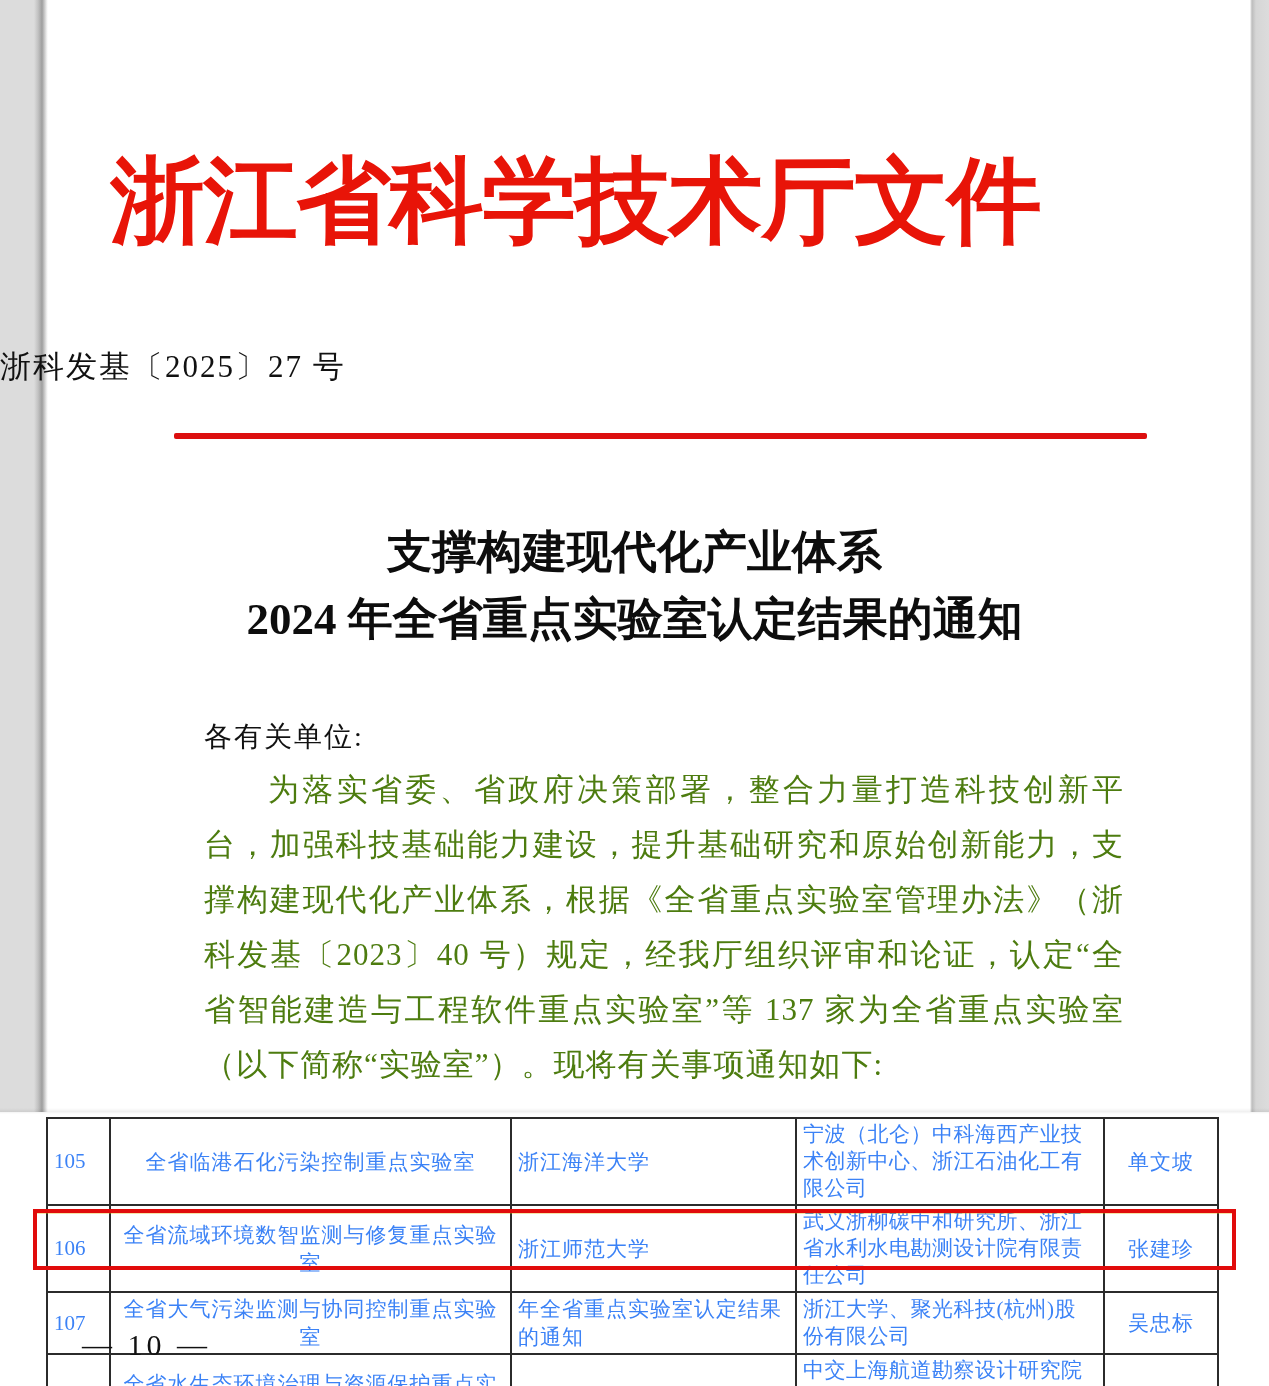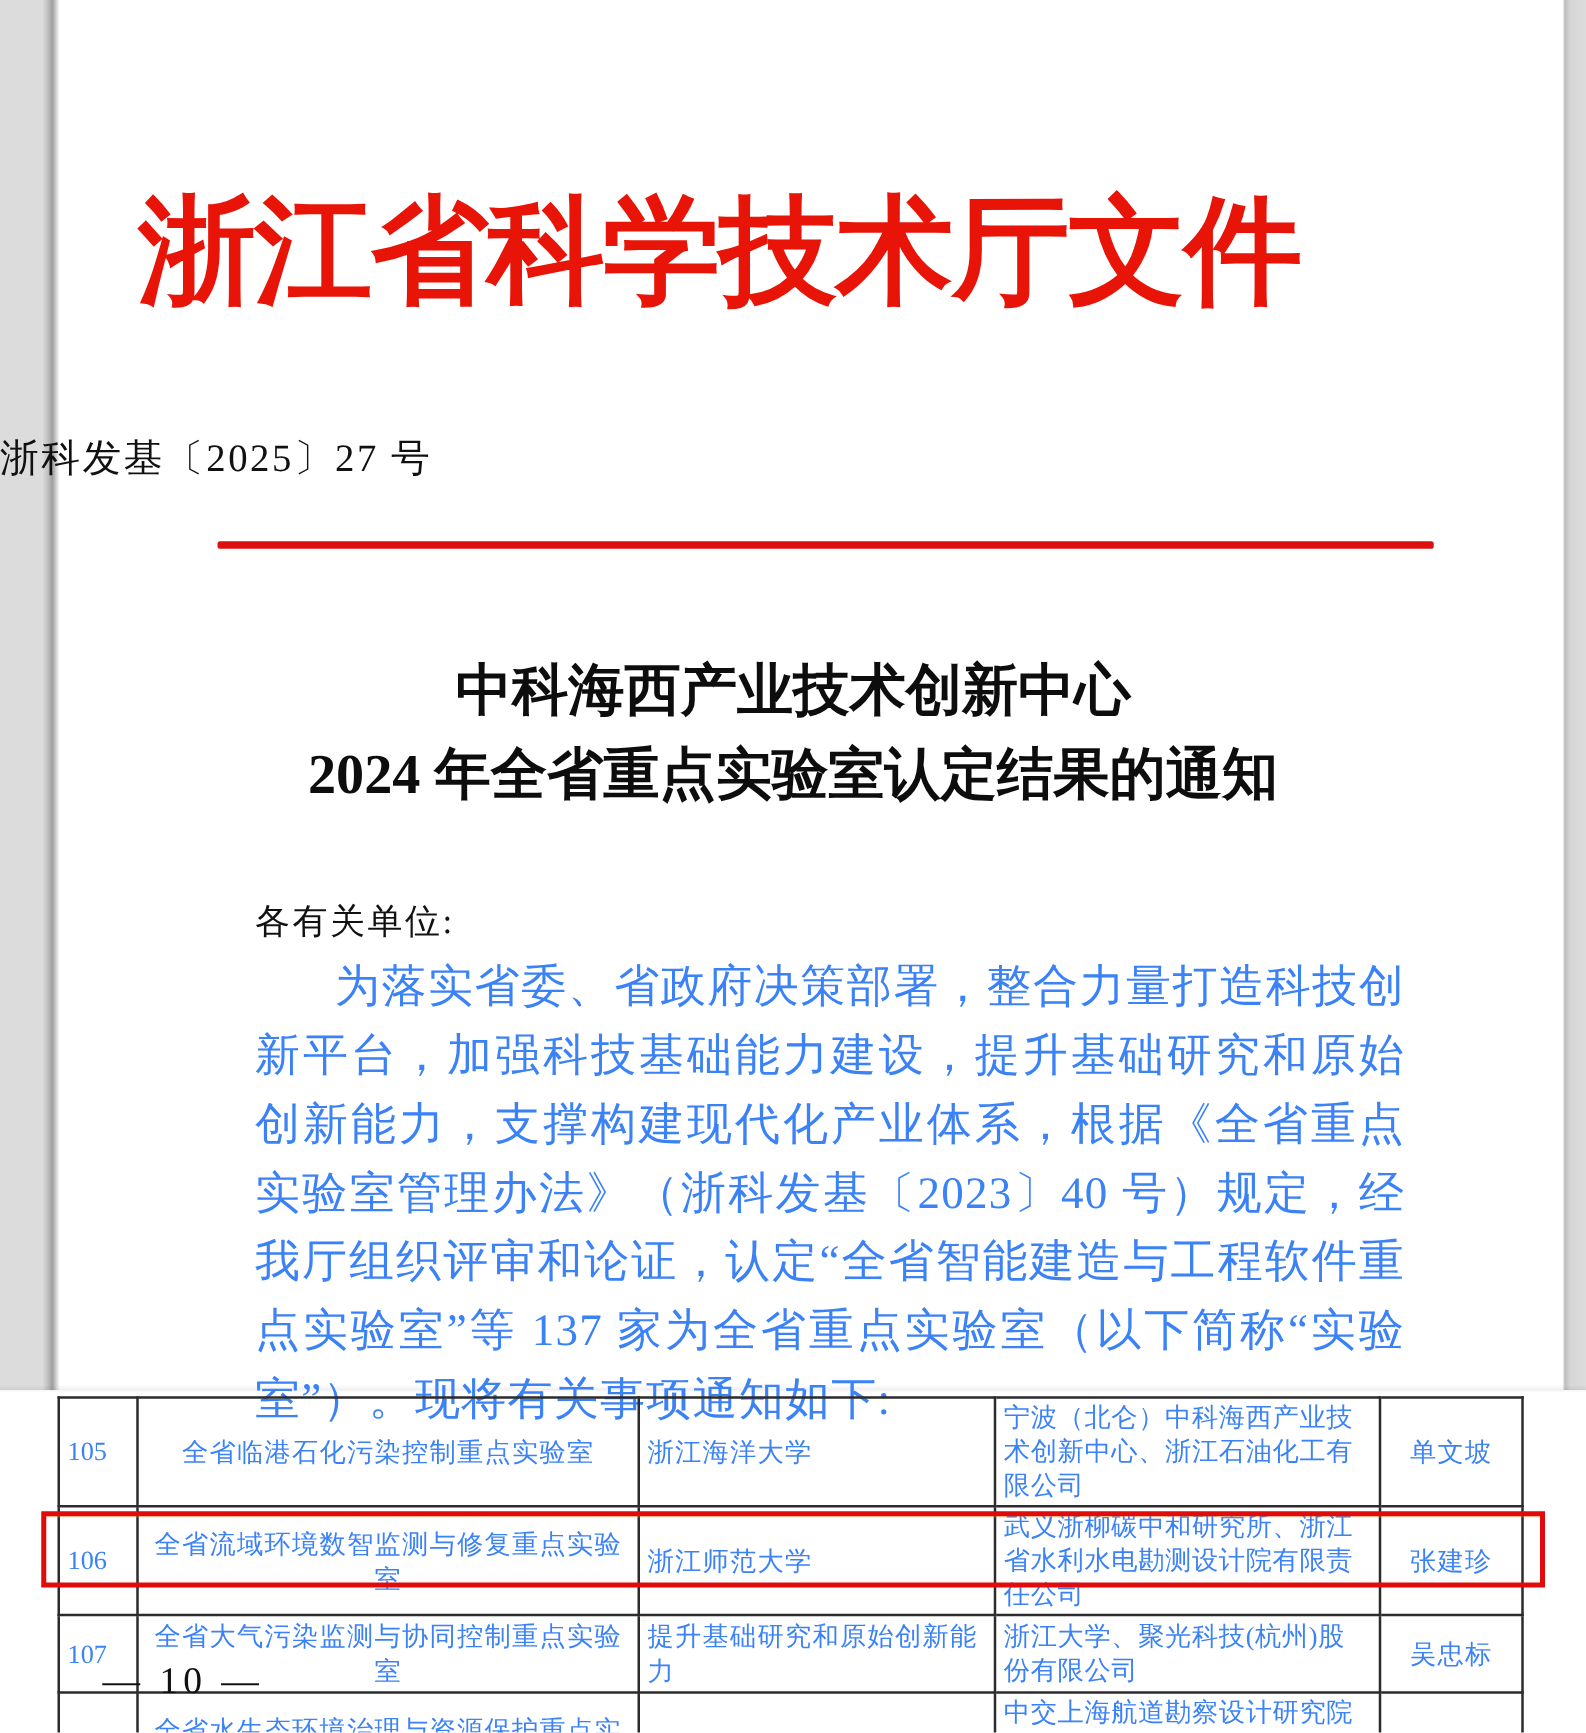--- a/index.html
+++ b/index.html
@@ -40,21 +40,21 @@
     font-weight:bold;font-size:45px;color:#0d0d0d;white-space:nowrap;}
   .notice-title.l1{top:522px;}
   .notice-title.l2{top:589px;}
   
   .salutation{
     position:absolute;left:204px;top:718px;font-size:28px;color:#111;
     letter-spacing:2px;white-space:nowrap;
   }
   .body-paragraph{
     position:absolute;left:204px;top:762px;width:920px;
-    font-size:36px;line-height:55px;color:#3b82f6;
+    font-size:31px;line-height:55px;color:#4d7c0f;
     text-align:justify;text-indent:64px;letter-spacing:1px;
   }
   
   .table-wrap{position:absolute;left:46px;top:1117px;width:1171px;}
   table.results{
     border-collapse:collapse;table-layout:fixed;width:1171px;
     font-family:"Liberation Serif","DejaVu Serif",serif;
   }
   table.results td{
     border:2px solid #2b2b2b;font-size:21px;color:#3b82f6;
@@ -90,21 +90,21 @@
 <body>
 
 <div class="margin-left"></div>
 <div class="margin-right"></div>
 <div class="page-seam"></div>
 
 <div class="header-title">浙江省科学技术厅文件</div>
 <div class="doc-number">浙科发基〔2025〕27 号</div>
 <div class="red-rule"></div>
 
-<div class="notice-title l1">中科海西产业技术创新中心</div>
+<div class="notice-title l1">支撑构建现代化产业体系</div>
 <div class="notice-title l2">2024 年全省重点实验室认定结果的通知</div>
 
 <div class="salutation">各有关单位:</div>
 <div class="body-paragraph">为落实省委、省政府决策部署，整合力量打造科技创新平台，加强科技基础能力建设，提升基础研究和原始创新能力，支撑构建现代化产业体系，根据《全省重点实验室管理办法》（浙科发基〔2023〕40 号）规定，经我厅组织评审和论证，认定“全省智能建造与工程软件重点实验室”等 137 家为全省重点实验室（以下简称“实验室”）。现将有关事项通知如下:</div>
 
 <div class="table-wrap">
   <table class="results">
     <colgroup>
       <col class="c-no">
         <col class="c-lab">
@@ -123,21 +123,21 @@
         <tr>
     <td class="no-cell">106</td>
     <td class="lab-cell">全省流域环境数智监测与修复重点实验室</td>
     <td class="host-cell">浙江师范大学</td>
     <td class="partners-cell">武义浙柳碳中和研究所、浙江省水利水电勘测设计院有限责任公司</td>
     <td class="director-cell">张建珍</td>
   </tr>
         <tr>
     <td class="no-cell">107</td>
     <td class="lab-cell">全省大气污染监测与协同控制重点实验室</td>
-    <td class="host-cell">提升基础研究和原始创新能力</td>
+    <td class="host-cell">年全省重点实验室认定结果的通知</td>
     <td class="partners-cell">浙江大学、聚光科技(杭州)股份有限公司</td>
     <td class="director-cell">吴忠标</td>
   </tr>
         <tr>
     <td class="no-cell">108</td>
     <td class="lab-cell">全省水生态环境治理与资源保护重点实验室</td>
     <td class="host-cell">温州大学</td>
     <td class="partners-cell">中交上海航道勘察设计研究院有限公司、浙江建投环保工程有限公司</td>
     <td class="director-cell">赵敏</td>
   </tr>

